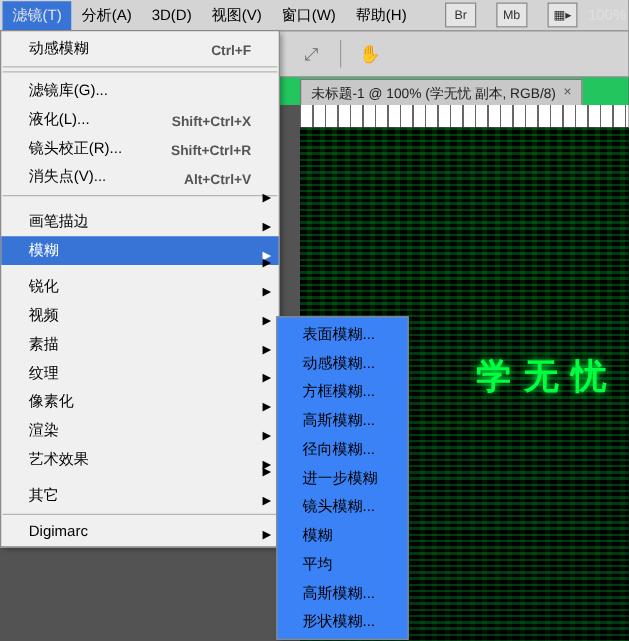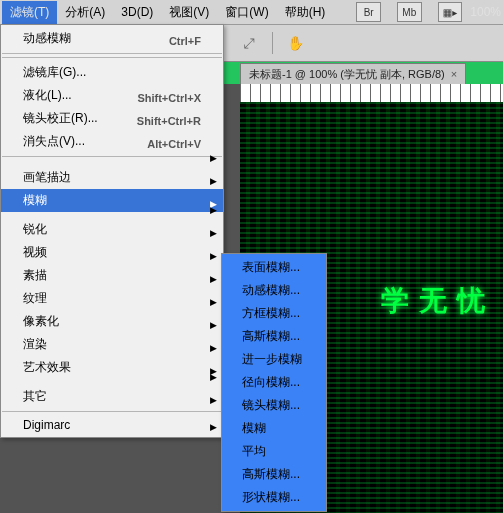--- a/index.html
+++ b/index.html
@@ -154,20 +154,20 @@
       <span class="lbl">Digimarc</span>
       <span class="arr">▶</span>
     </div>
   </div>
 
 <div class="submenu" id="blur-submenu">
     <div class="mi"><span>表面模糊...</span></div>
     <div class="mi"><span>动感模糊...</span></div>
     <div class="mi"><span>方框模糊...</span></div>
     <div class="mi"><span>高斯模糊...</span></div>
+    <div class="mi"><span>径向模糊...</span></div>
     <div class="mi"><span>进一步模糊</span></div>
-    <div class="mi"><span>径向模糊...</span></div>
     <div class="mi"><span>镜头模糊...</span></div>
     <div class="mi"><span>模糊</span></div>
     <div class="mi"><span>平均</span></div>
     <div class="mi"><span>高斯模糊...</span></div>
     <div class="mi"><span>形状模糊...</span></div>
   </div>
 
 </body></html>

